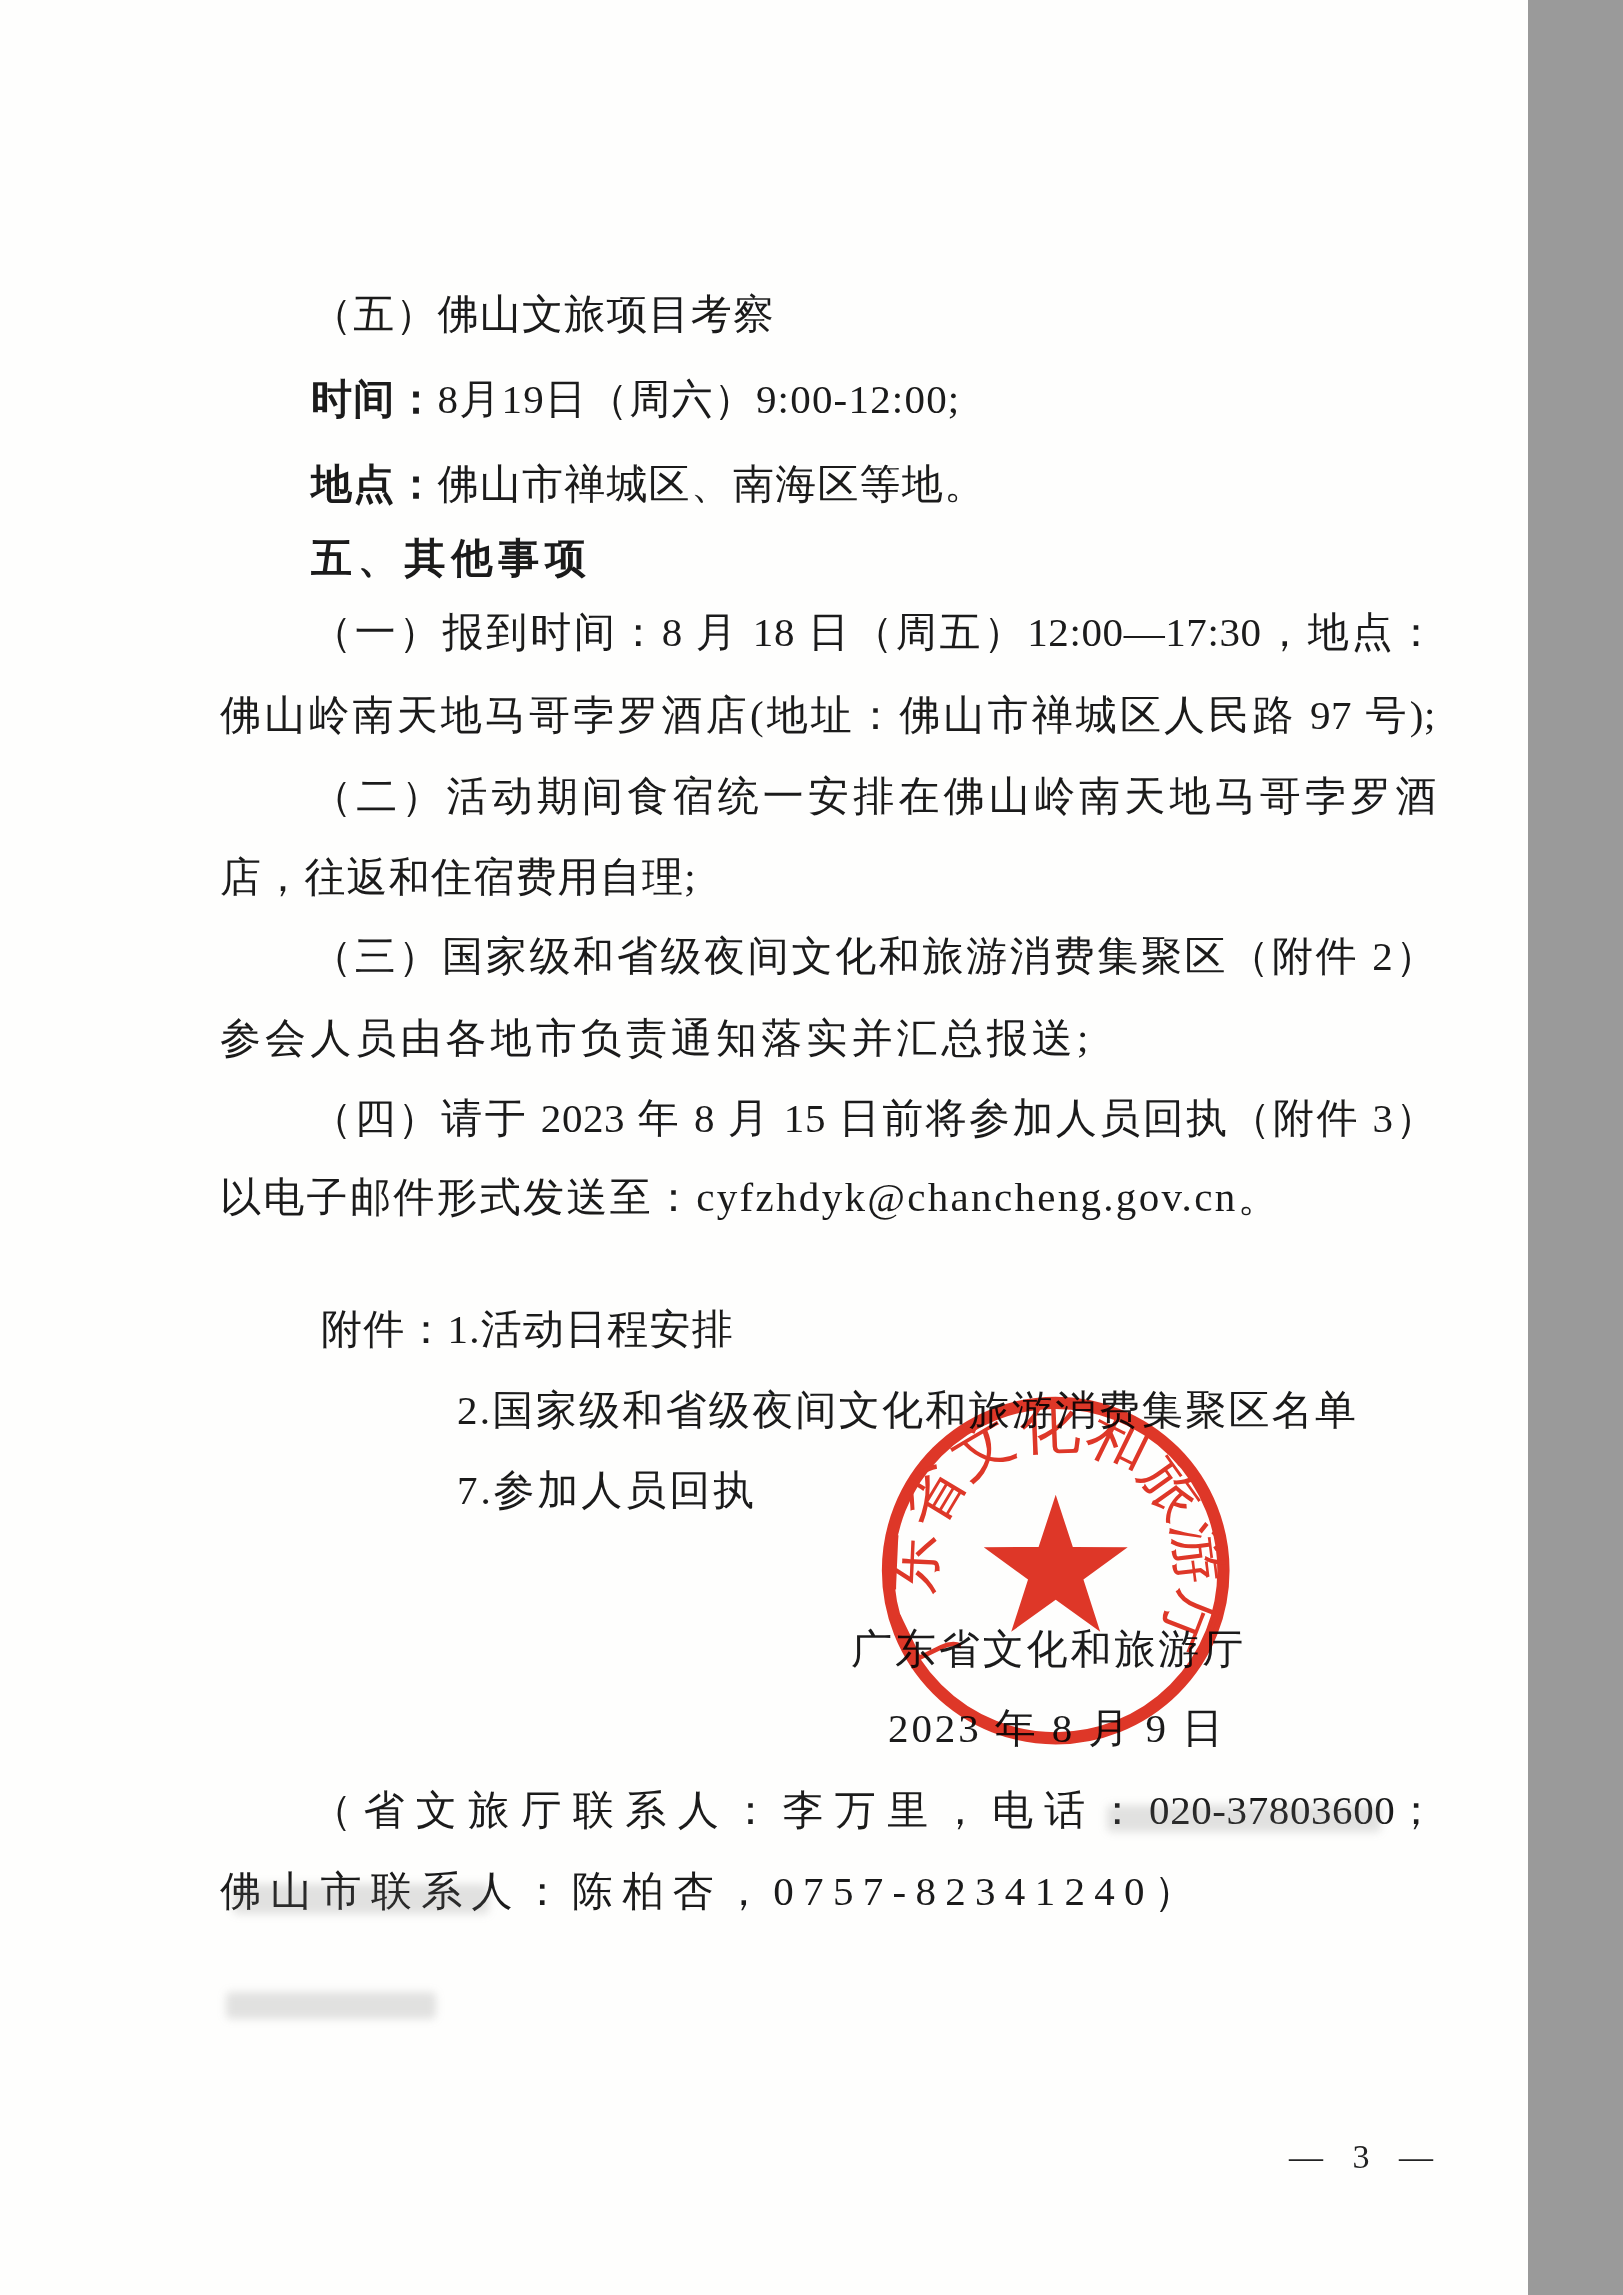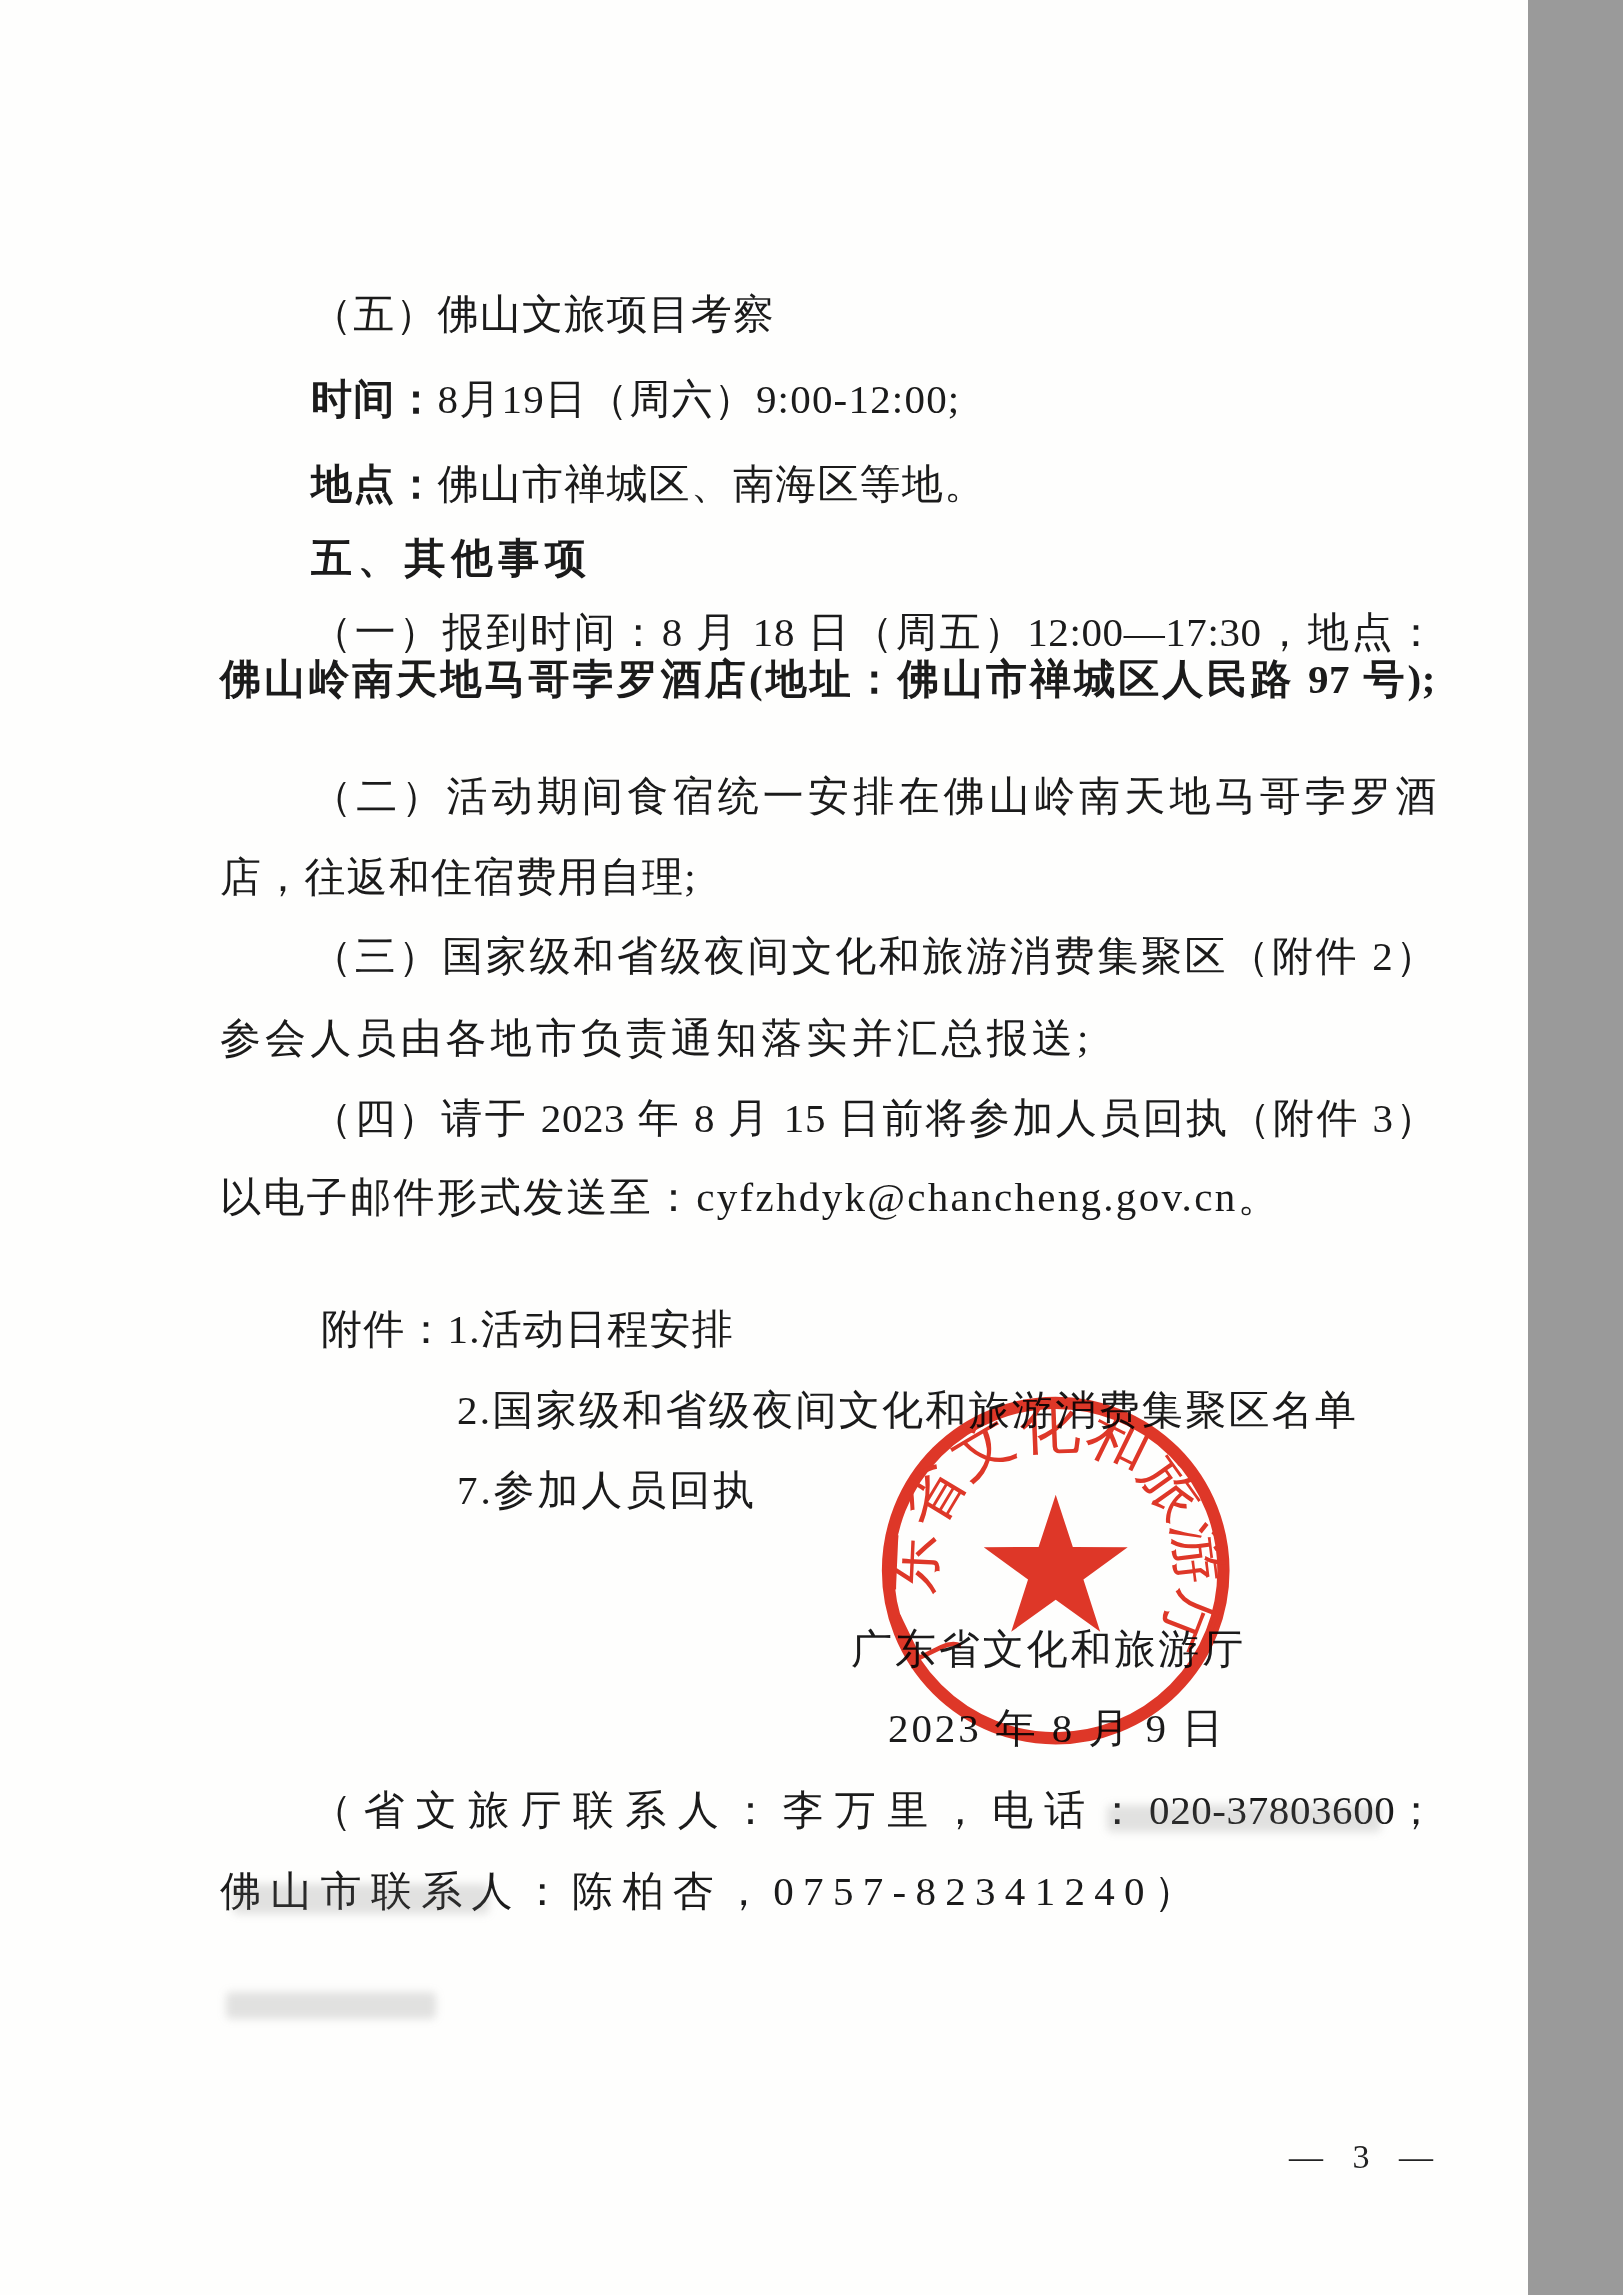--- a/index.html
+++ b/index.html
@@ -58,21 +58,21 @@
   <div class="line" style="left:311px;top:287px;"><span>（五）佛山文旅项目考察</span></div>
 
   <div class="line" style="left:311px;top:372px;font-family:Liberation Serif, serif;"><b class="bold">时间：</b><span>8月19日（周六）9:00-12:00;</span></div>
 
   <div class="line bold sp10" style="left:311px;top:531px;"><span>五、其他事项</span></div>
 
   <div class="line" style="left:311px;top:457px;"><b class="bold">地点：</b><span>佛山市禅城区、南海区等地。</span></div>
 
   <div class="line just" style="left:311px;top:605px;width:1126px;font-family:Liberation Serif, serif;"><span>（一）报到时间：8 月 18 日（周五）12:00—17:30，地点：</span></div>
 
-  <div class="line just" style="left:220px;top:652px;width:1216px;font-weight:bold;"><span>佛山岭南天地马哥孛罗酒店(地址：佛山市禅城区人民路 97 号);</span></div>
+  <div class="line just" style="left:220px;top:688px;width:1216px;"><span>佛山岭南天地马哥孛罗酒店(地址：佛山市禅城区人民路 97 号);</span></div>
 
   <div class="line just" style="left:311px;top:769px;width:1126px;"><span>（二）活动期间食宿统一安排在佛山岭南天地马哥孛罗酒</span></div>
 
   <div class="line" style="left:220px;top:850px;"><span>店，往返和住宿费用自理;</span></div>
 
   <div class="line just" style="left:311px;top:929px;width:1126px;"><span>（三）国家级和省级夜间文化和旅游消费集聚区（附件 2）</span></div>
 
   <div class="line sp7" style="left:220px;top:1011px;"><span>参会人员由各地市负责通知落实并汇总报送;</span></div>
 
   <div class="line just" style="left:311px;top:1091px;width:1126px;"><span>（四）请于 2023 年 8 月 15 日前将参加人员回执（附件 3）</span></div>

